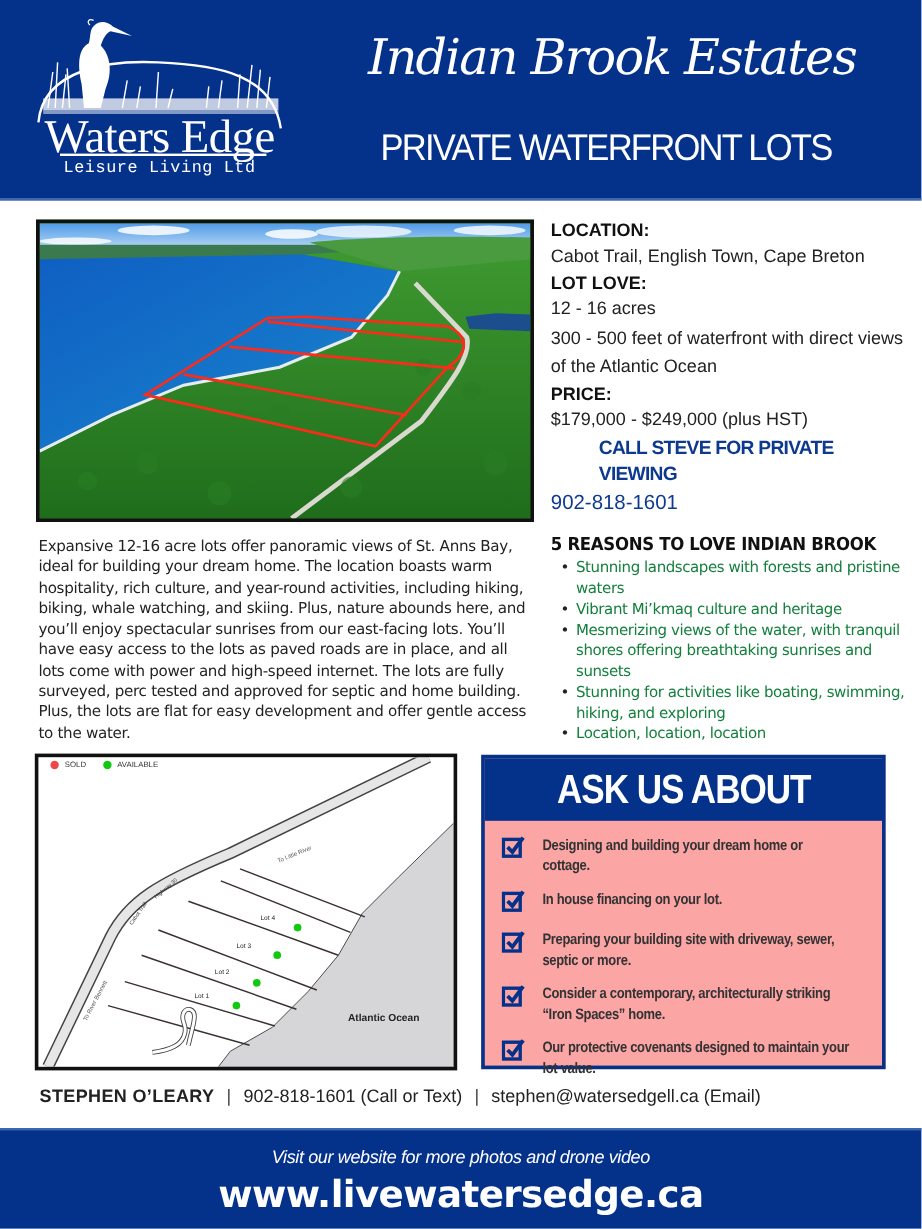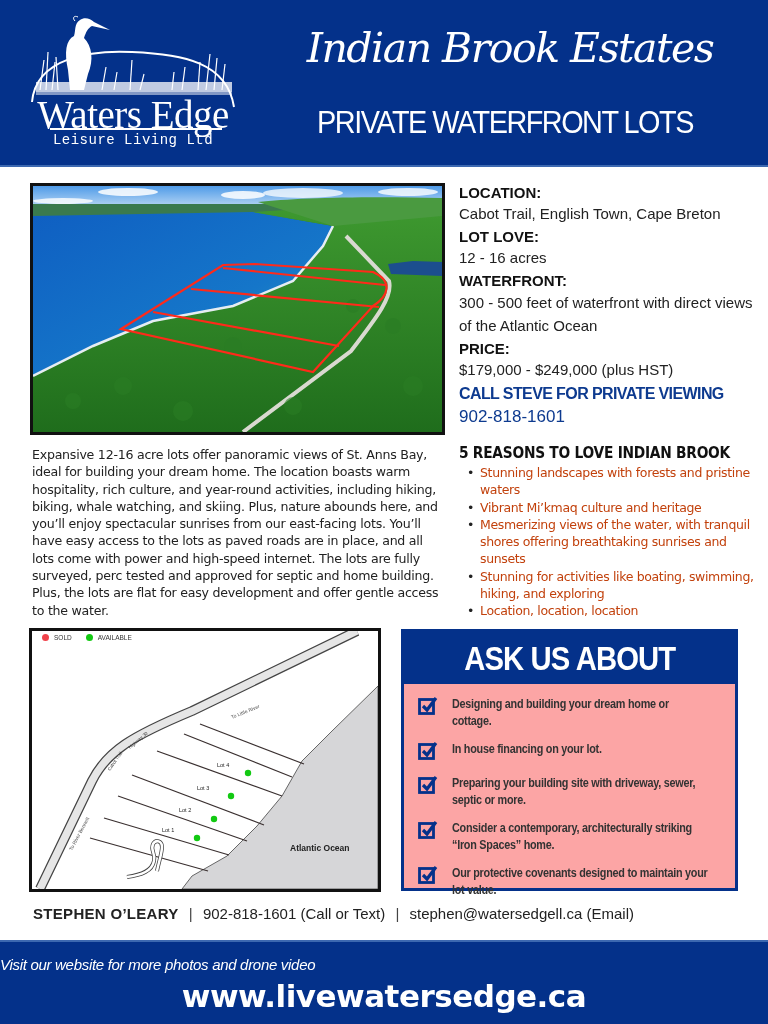--- a/index.html
+++ b/index.html
@@ -17,27 +17,27 @@
   .subtitle { position: absolute; left: 255px; top: 105px; width: 500px; text-align: center; color: #fff; font-family: "Liberation Sans", sans-serif; font-size: 31px; letter-spacing: -1.6px; transform: scaleX(0.93); }
 
   
   .photo { position: absolute; left: 30px; top: 183px; width: 415px; height: 252px; border: 3px solid #111; overflow: hidden; background: #2e7d2a; }
   .photo svg { display: block; }
 
   
   .info { position: absolute; left: 459px; top: 183px; width: 300px; }
   .info .label { font-weight: bold; font-size: 15px; color: #111; line-height: 20px; }
   .info .value { font-size: 15px; color: #222; line-height: 22px; margin-bottom: 2px; }
-  .info .cta { font-weight: bold; font-size: 16px; color: #0d3a8f; letter-spacing: -0.6px; line-height: 22px; margin-top: 0px; }
+  .info .cta { font-weight: bold; font-size: 16px; color: #0d3a8f; letter-spacing: -0.6px; line-height: 22px; margin-top: 0px; margin-left: 40px; }
   .info .phone { font-size: 17px; color: #0d3a8f; line-height: 24px; }
 
   .reasons { position: absolute; left: 459px; top: 443px; width: 305px; }
   .reasons h3 { font-size: 15px; font-weight: bold; color: #111; letter-spacing: -0.3px; line-height: 20px; font-family: "DejaVu Sans", sans-serif; transform: scaleX(0.92); transform-origin: left; white-space: nowrap; }
   .reasons ul { list-style: none; margin-top: 1px; }
-  .reasons li { position: relative; padding-left: 21px; font-size: 12.5px; line-height: 17.3px; color: #c2410c; font-family: "DejaVu Sans", sans-serif; letter-spacing: -0.35px; }
+  .reasons li { position: relative; padding-left: 21px; font-size: 12.5px; line-height: 17.3px; color: #15803d; font-family: "DejaVu Sans", sans-serif; letter-spacing: -0.35px; }
   .reasons li::before { content: "•"; position: absolute; left: 8px; top: 0; color: #222; }
 
   .description { position: absolute; left: 32px; top: 446px; width: 412px; font-family: "DejaVu Sans", sans-serif; font-size: 12.6px; line-height: 17.3px; color: #222; letter-spacing: -0.25px; }
 
   
   .map { position: absolute; left: 29px; top: 628px; width: 352px; height: 264px; border: 3px solid #111; background: #fff; overflow: hidden; }
   .map svg { display: block; }
   .legend { position: absolute; left: 10px; top: 3px; font-size: 6.5px; color: #333; display: flex; align-items: center; gap: 4px; }
   .legend .dot { width: 7px; height: 7px; border-radius: 50%; display: inline-block; }
   .legend .item { display: flex; align-items: center; gap: 5px; margin-right: 10px; }
@@ -51,21 +51,21 @@
   .ask-item .txt { display: inline-block; transform: scaleX(0.86); transform-origin: left; width: 300px; }
   .ask-item .check { position: absolute; left: 0; top: 0; width: 20px; height: 20px; }
 
   
   .contact { position: absolute; left: 33px; top: 905px; width: 720px; font-size: 15px; color: #222; white-space: nowrap; }
   .contact .name { font-weight: bold; letter-spacing: 0.3px; }
   .contact .sep { margin: 0 6px; color: #444; }
 
   
   .footer { position: absolute; left: 0; top: 940px; width: 768px; height: 84px; background: #04318a; border-top: 2px solid #3c68b0; }
-  .footer .visit { position: absolute; left: 0; top: 14px; width: 768px; color: #fff; font-style: italic; font-size: 15px; letter-spacing: -0.3px; }
+  .footer .visit { position: absolute; left: 0; top: 14px; width: 768px; text-align: center; color: #fff; font-style: italic; font-size: 15px; letter-spacing: -0.3px; }
   .footer .url { position: absolute; left: 0; top: 36px; width: 768px; text-align: center; color: #fff; font-family: "DejaVu Sans", sans-serif; font-weight: bold; font-size: 31px; letter-spacing: -0.5px; }
 </style>
 </head>
 <body>
 
 <div class="header">
   <div class="logo">
     <svg width="220" height="145" viewBox="0 0 220 145">
 
       <path d="M10 90 C 14 45, 70 38, 110 40 C 160 42, 205 50, 212 95" fill="none" stroke="#fff" stroke-width="2"></path>
@@ -151,21 +151,20 @@
       <path d="M120 126 L 306 160"></path>
     </g>
   </svg>
 </div>
 
 <div class="info">
   <div class="label">LOCATION:</div>
   <div class="value">Cabot Trail, English Town, Cape Breton</div>
   <div class="label">LOT LOVE:</div>
   <div class="value">12 - 16 acres</div>
-  <div class="label">WATERFRONT:</div>
   <div class="value" style="line-height:23px;">300 - 500 feet of waterfront with direct views of the Atlantic Ocean</div>
   <div class="label">PRICE:</div>
   <div class="value">$179,000 - $249,000 (plus HST)</div>
   <div class="cta">CALL STEVE FOR PRIVATE VIEWING</div>
   <div class="phone">902-818-1601</div>
 </div>
 
 <div class="reasons">
   <h3>5 REASONS TO LOVE INDIAN BROOK</h3>
   <ul>

